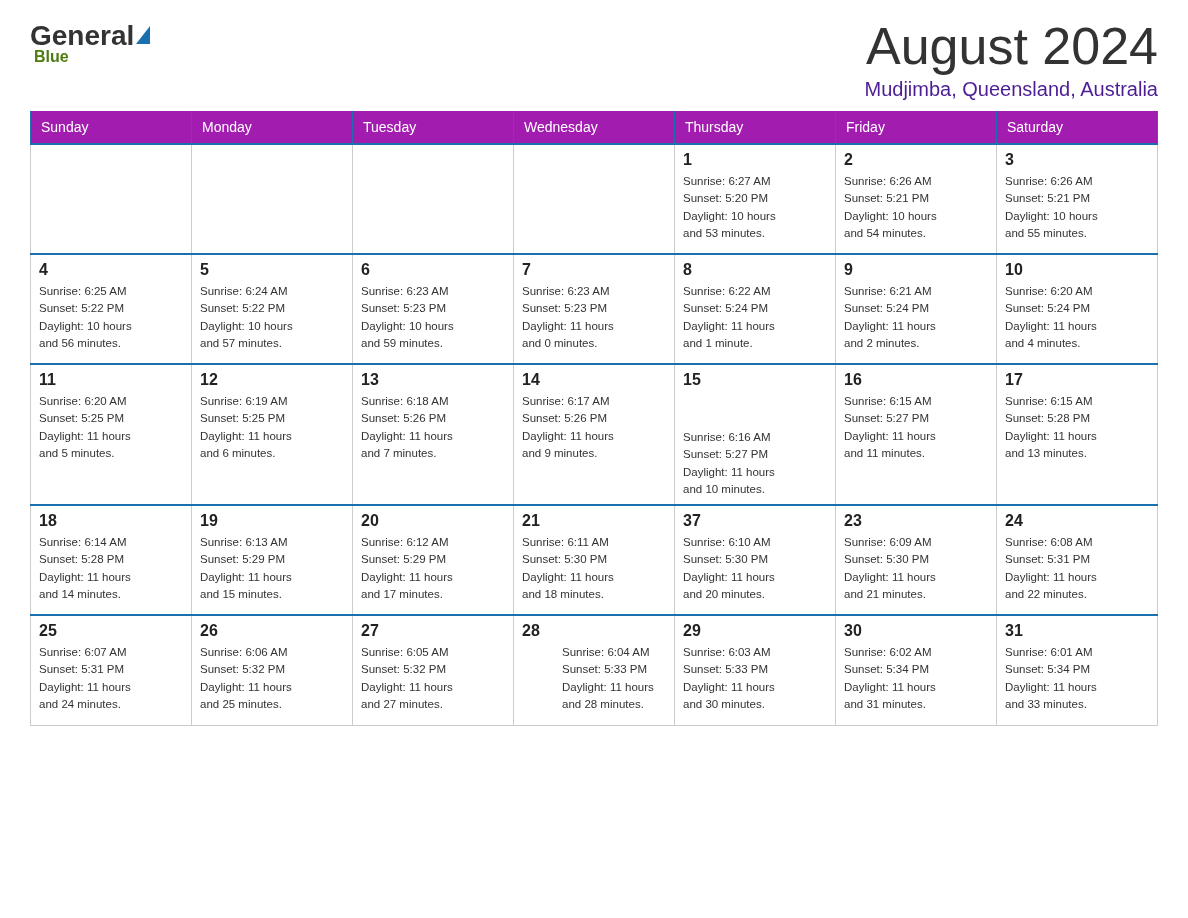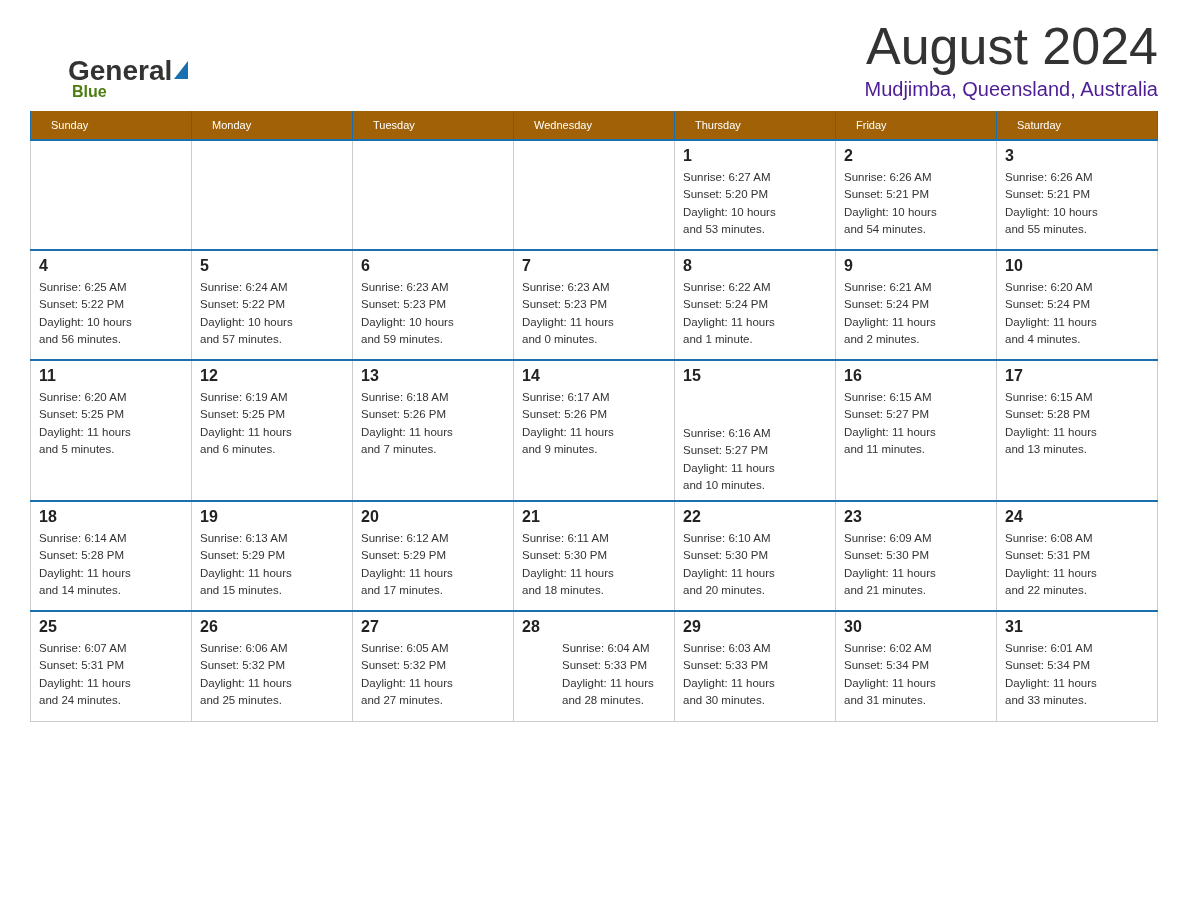--- a/index.html
+++ b/index.html
@@ -7,23 +7,22 @@
       font-family: Arial, sans-serif;
       background: #fff;
       color: #333;
       padding: 20px 30px;
       width: 1188px;
       min-height: 918px;
     }
     .header {
       display: flex;
       justify-content: space-between;
-      align-items: flex-end;
+      align-items: flex-start;
       margin-bottom: 10px;
-      margin-left: 38px;
     }
     .logo {
       display: flex;
       flex-direction: column;
       align-items: flex-start;
     }
     .logo-text {
       font-size: 28px;
       font-weight: bold;
       color: #333;
@@ -59,25 +58,25 @@
       font-size: 20px;
       color: #4c1d95;
       margin-top: 6px;
     }
     table {
       width: 100%;
       border-collapse: collapse;
       margin-top: 10px;
     }
     th {
-      background-color: #a16207;
+      background-color: #a21caf;
       color: #fff;
-      padding: 8px 20px;
+      padding: 8px 10px;
       text-align: left;
-      font-size: 11px;
+      font-size: 14px;
       font-weight: normal;
       border: 1px solid #1a6faf;
     }
     td {
       border: 1px solid #ccc;
       vertical-align: top;
       padding: 6px 8px;
       width: 14.28%;
       height: 110px;
     }
@@ -285,21 +284,21 @@
 and 17 minutes.</div>
         </td>
         <td>
           <span class="day-number">21</span>
           <div class="day-info" style="white-space: pre-line;">Sunrise: 6:11 AM
 Sunset: 5:30 PM
 Daylight: 11 hours
 and 18 minutes.</div>
         </td>
         <td>
-          <span class="day-number">22</span>
+          <span class="day-number">37</span>
           <div class="day-info" style="white-space: pre-line;">Sunrise: 6:10 AM
 Sunset: 5:30 PM
 Daylight: 11 hours
 and 20 minutes.</div>
         </td>
         <td>
           <span class="day-number">23</span>
           <div class="day-info" style="white-space: pre-line;">Sunrise: 6:09 AM
 Sunset: 5:30 PM
 Daylight: 11 hours

